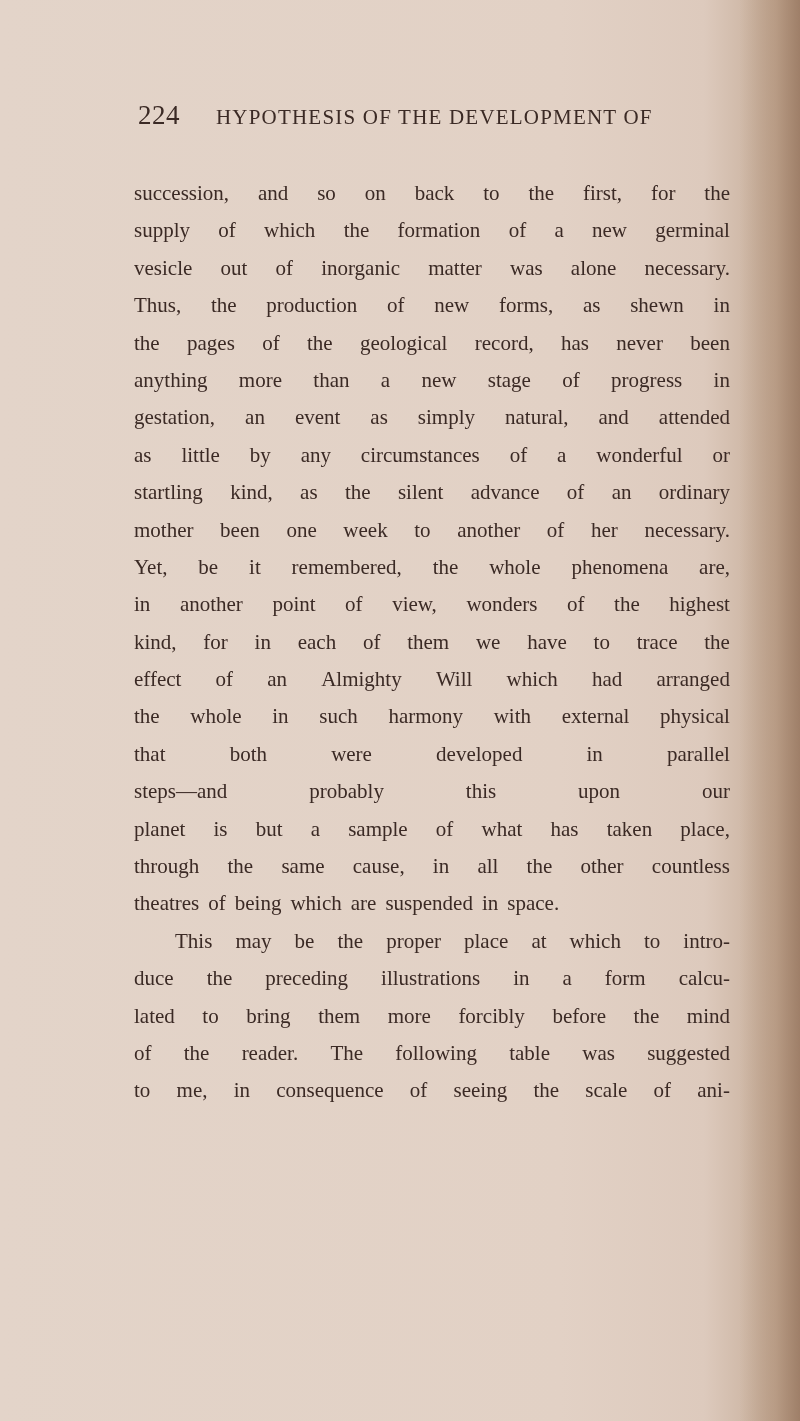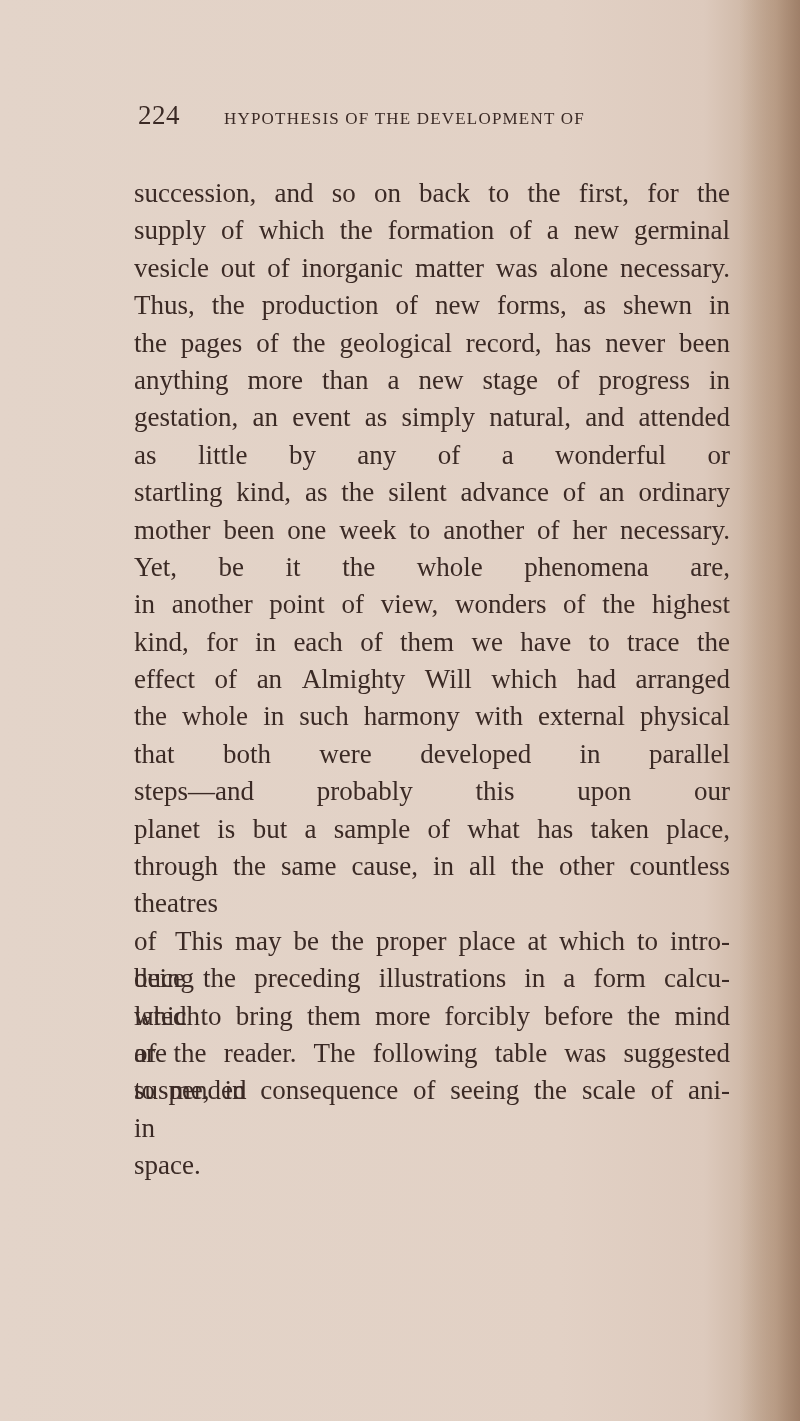--- a/index.html
+++ b/index.html
@@ -9,34 +9,34 @@
       background: linear-gradient(90deg, #e3d4c9 0%, #e2d1c5 70%, #ddcabd 88%, #cdb6a4 94%, #b89a84 100%);
       font-family: "Liberation Serif", "DejaVu Serif", serif;
       color: #3b2a25;
     }
     .edge {
       position: absolute; top: 0; right: 0; width: 60px; height: 1421px;
       background: linear-gradient(90deg, rgba(200,175,155,0) 0%, rgba(175,145,120,0.55) 60%, rgba(150,118,95,0.75) 100%);
     }
     .header {
       position: absolute; left: 138px; top: 100px; width: 600px; height: 40px;
-      display: flex; align-items: baseline; gap: 8px;
+      display: flex; align-items: baseline;
     }
     .page-number { font-size: 27px; letter-spacing: 0.5px; }
     .running-head {
-      margin-left: 36px; font-size: 17px; letter-spacing: 1.2px;
+      margin-left: 36px; font-size: 21px; letter-spacing: 1.2px;
       font-variant: small-caps; text-transform: uppercase;
     }
     .body-text { position: absolute; left: 134px; top: 175px; width: 596px; }
     .line {
-      height: 37.4px; line-height: 37.4px; font-size: 27px;
+      height: 37.4px; line-height: 37.4px; font-size: 21px;
       text-align: justify; text-align-last: justify; white-space: nowrap;
       display: flex; justify-content: space-between;
     }
-    .line.last { justify-content: flex-start; flex-direction: column; }
+    .line.last { justify-content: flex-start; }
     .line.last span.w { margin-right: 9px; }
     .line.indent { padding-left: 41px; }
   </style>
 </head>
 <body>
 
 <div class="edge"></div>
 
 <div class="header">
   <span class="page-number">224</span>
@@ -118,20 +118,21 @@
       <span class="w">simply</span>
       <span class="w">natural,</span>
       <span class="w">and</span>
       <span class="w">attended</span>
     </div>
   <div class="line">
       <span class="w">as</span>
       <span class="w">little</span>
       <span class="w">by</span>
       <span class="w">any</span>
+      <span class="w">circumstances</span>
       <span class="w">of</span>
       <span class="w">a</span>
       <span class="w">wonderful</span>
       <span class="w">or</span>
     </div>
   <div class="line">
       <span class="w">startling</span>
       <span class="w">kind,</span>
       <span class="w">as</span>
       <span class="w">the</span>
@@ -149,20 +150,21 @@
       <span class="w">to</span>
       <span class="w">another</span>
       <span class="w">of</span>
       <span class="w">her</span>
       <span class="w">necessary.</span>
     </div>
   <div class="line">
       <span class="w">Yet,</span>
       <span class="w">be</span>
       <span class="w">it</span>
+      <span class="w">remembered,</span>
       <span class="w">the</span>
       <span class="w">whole</span>
       <span class="w">phenomena</span>
       <span class="w">are,</span>
     </div>
   <div class="line">
       <span class="w">in</span>
       <span class="w">another</span>
       <span class="w">point</span>
       <span class="w">of</span>

